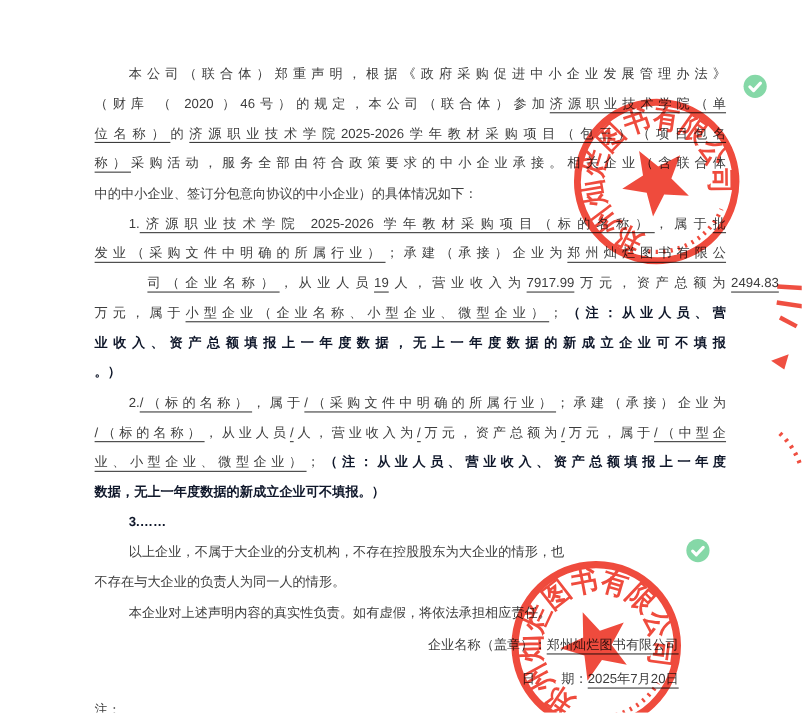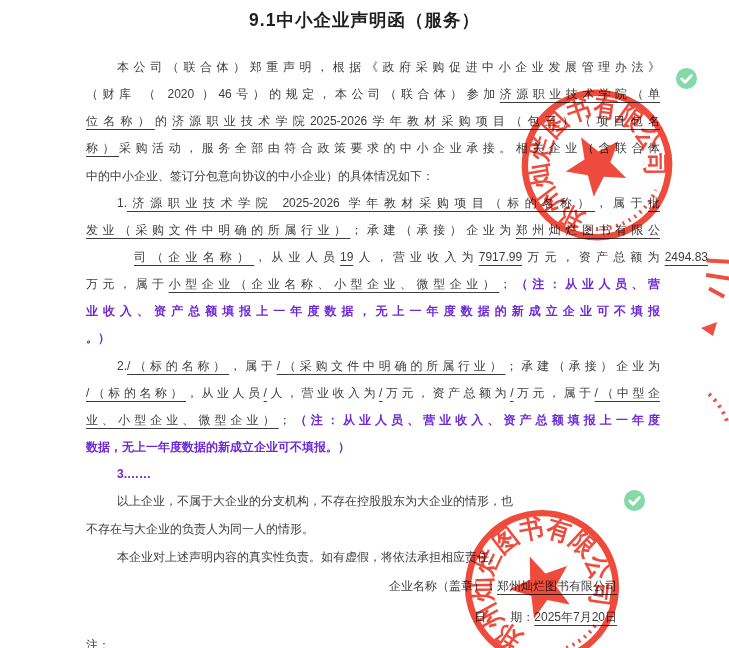--- a/index.html
+++ b/index.html
@@ -13,37 +13,36 @@
     font-size:17.5px;font-weight:bold;color:#1f1f1f;letter-spacing:1px;
   }
   .line{
     position:absolute;left:86px;width:574px;font-size:12px;line-height:21px;
     white-space:nowrap;color:#3d3d3d;
   }
   .line.justify{white-space:normal;text-align:justify;text-align-last:justify;}
   .line.indent{text-indent:31px;}
   .line.right{left:auto;right:112px;width:auto;}
   .line .u{text-decoration:underline;text-underline-offset:3.5px;text-decoration-thickness:1px;}
-  .line .b{font-weight:bold;color:#6d28d9;}
+  .line .b{font-weight:bold;color:#0f172a;}
   .stamp{position:absolute;mix-blend-mode:multiply;opacity:.92;pointer-events:none;}
   .stamp svg{width:100%;height:100%;display:block;}
   .ink-s{stroke:var(--seal);fill:none;}
   .ink-f{fill:var(--seal);}
   .seal-text{fill:var(--seal);font-weight:bold;font-family:"Liberation Sans","DejaVu Sans",sans-serif;}
   .check{position:absolute;width:23px;height:23px;}
   .check svg{width:100%;height:100%;display:block;}
   .fragment{position:absolute;right:0;top:252px;width:34px;height:180px;mix-blend-mode:multiply;opacity:.9;}
   .fragment svg{width:100%;height:100%;display:block;}
 </style>
 </head>
 <body>
 
 <div class="page" style="--seal: #ee3b2c; --check: #85d8a7;">
 
-  <div class="doc-title">9.1中小企业声明函（服务）</div>
 
   <div>
       <div class="line justify indent" style="top: 57px;"><span>本公司（联合体）郑重声明，根据《政府采购促进中小企业发展管理办法》</span></div>
       <div class="line justify" style="top: 84px;"><span>（财库 （ 2020 ）46号）的规定，本公司（联合体）参加</span><span class="u">济源职业技术学院（单</span></div>
       <div class="line justify" style="top: 111px;"><span class="u">位名称）</span><span>的</span><span class="u">济源职业技术学院2025-2026学年教材采购项目（包三）（项目包名</span></div>
       <div class="line justify" style="top: 138px;"><span class="u">称）</span><span>采购活动，服务全部由符合政策要求的中小企业承接。相关企业（含联合体</span></div>
       <div class="line" style="top: 166px;"><span>中的中小企业、签订分包意向协议的中小企业）的具体情况如下：</span></div>
       <div class="line justify indent" style="top: 193px;"><span>1.</span><span class="u">济源职业技术学院 2025-2026 学年教材采购项目（标的名称）</span><span>，属于</span><span class="u">批</span></div>
       <div class="line justify" style="top: 220px;"><span class="u">发业（采购文件中明确的所属行业）</span><span>；承建（承接）企业为</span><span class="u">郑州灿烂图书有限公</span></div>
       <div class="line justify" style="top: 247px; margin-left: 48px;"><span class="u">司（企业名称）</span><span>，从业人员</span><span class="u">19</span><span>人，营业收入为</span><span class="u">7917.99</span><span>万元，资产总额为</span><span class="u">2494.83</span></div>

